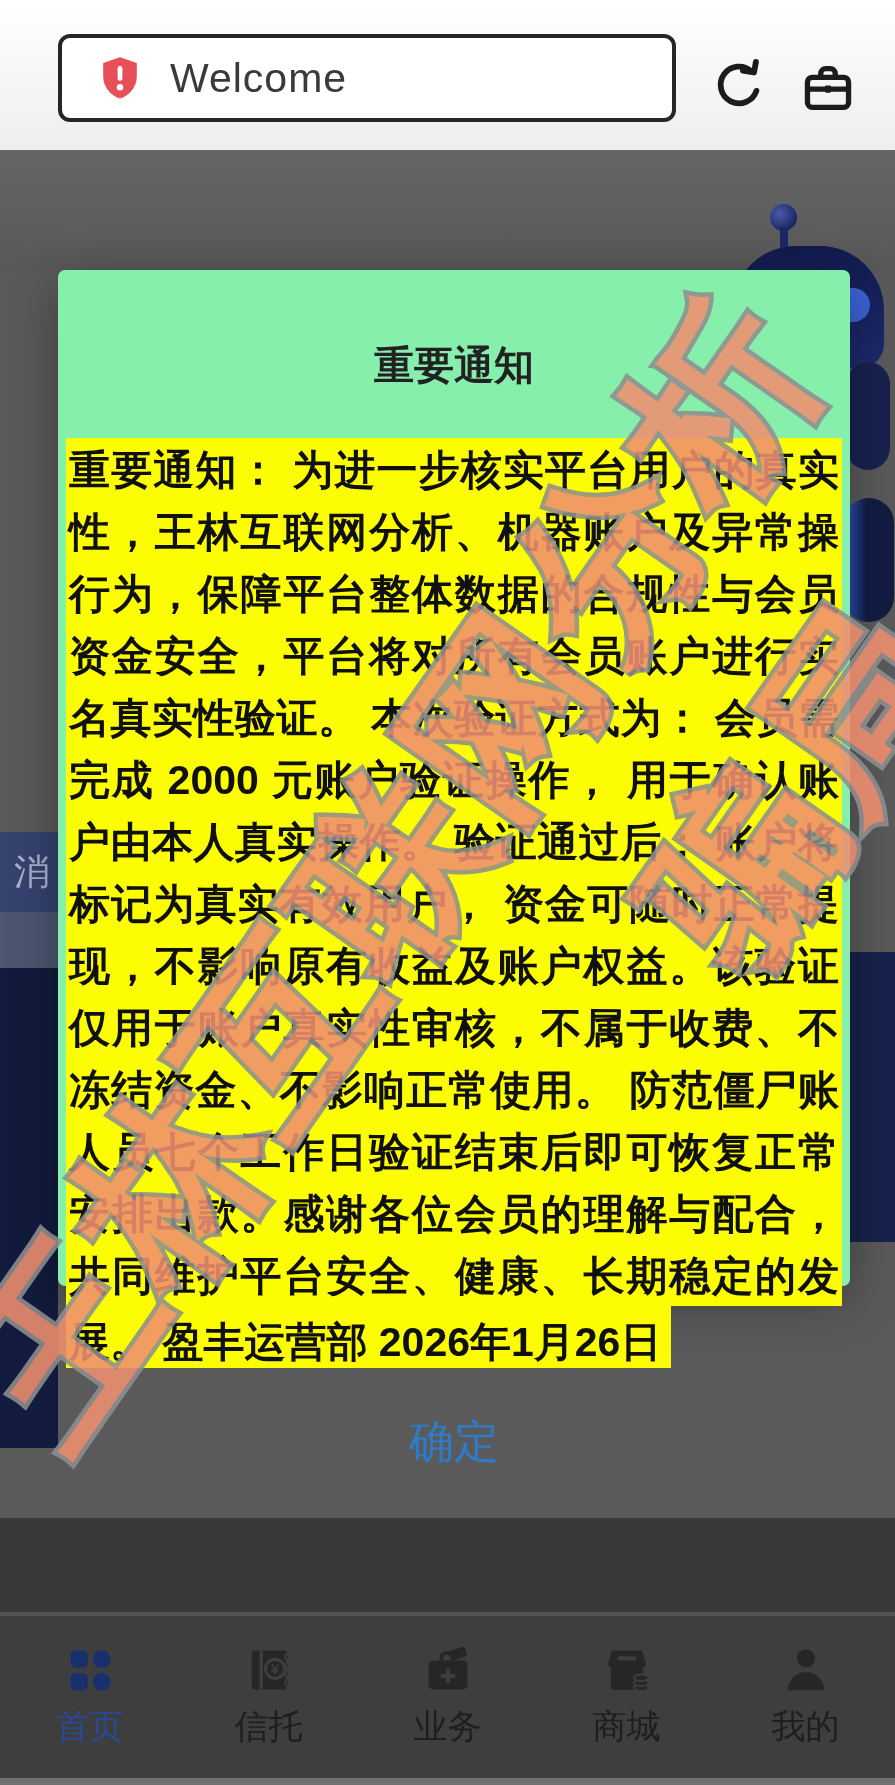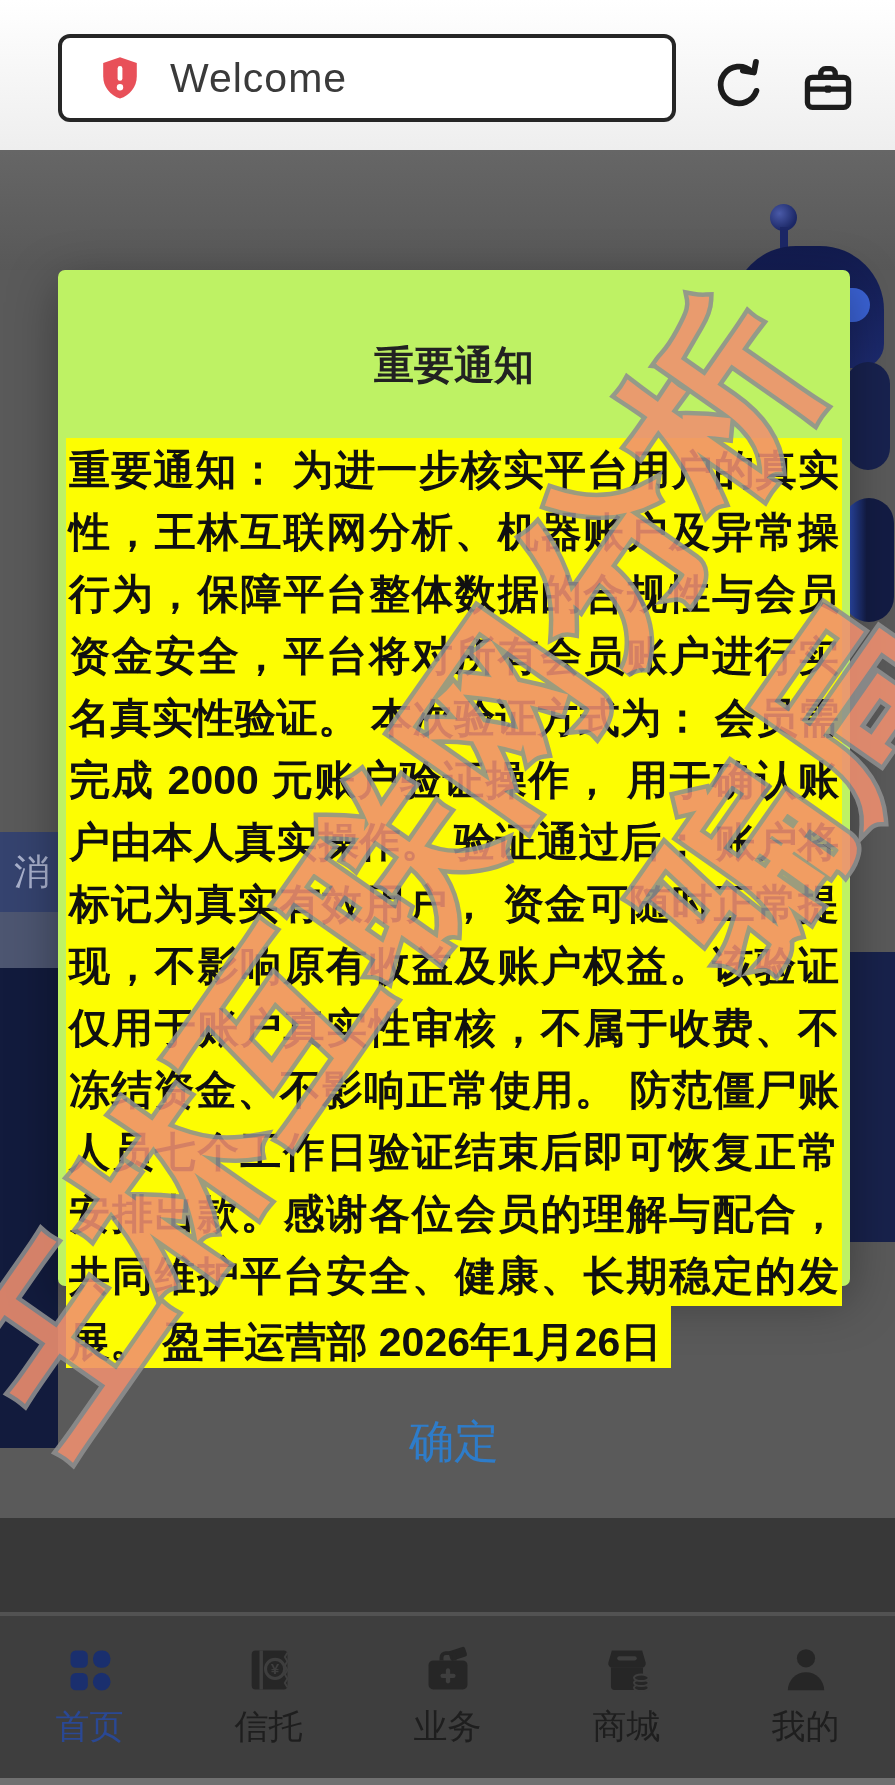--- a/index.html
+++ b/index.html
@@ -40,21 +40,21 @@
     border-radius:64px 64px 24px 24px;
     background:linear-gradient(#121b4e, #1d2b70); overflow:hidden; }
   .r-visor { position:absolute; left:14px; top:42px; width:124px; height:34px;
     border-radius:17px; background:#3b63d6; }
   .r-arm1 { left:846px; top:362px; width:44px; height:108px; border-radius:22px; background:#18224f; }
   .r-arm2 { left:844px; top:498px; width:50px; height:124px; border-radius:25px;
     background:linear-gradient(90deg,#2c4bb0 12%, #131c44 45%); }
 
   
   .modal { position:absolute; left:58px; top:270px; width:792px; height:1016px;
-    background:#bef264; border-radius:7px; z-index:20;
+    background:#86efac; border-radius:7px; z-index:20;
     box-shadow:0 14px 50px rgba(0,0,0,0.35); }
   .modal-title { position:absolute; left:0; top:68px; width:100%;
     text-align:center; font-size:40px; font-weight:700; color:#222; }
   .modal-body { position:absolute; left:8px; top:168px; width:776px; }
   .bline { height:62px; overflow:hidden; }
   .bline .hl { display:block; background:#fdfd02; color:#101010;
     font-size:41px; line-height:57px; font-weight:600;
     text-align:justify; text-align-last:justify; padding:4px 3px; }
   .bline:last-child .hl { display:inline-block; width:auto;
     text-align:left; text-align-last:left; padding:8px 10px 0 3px; }

